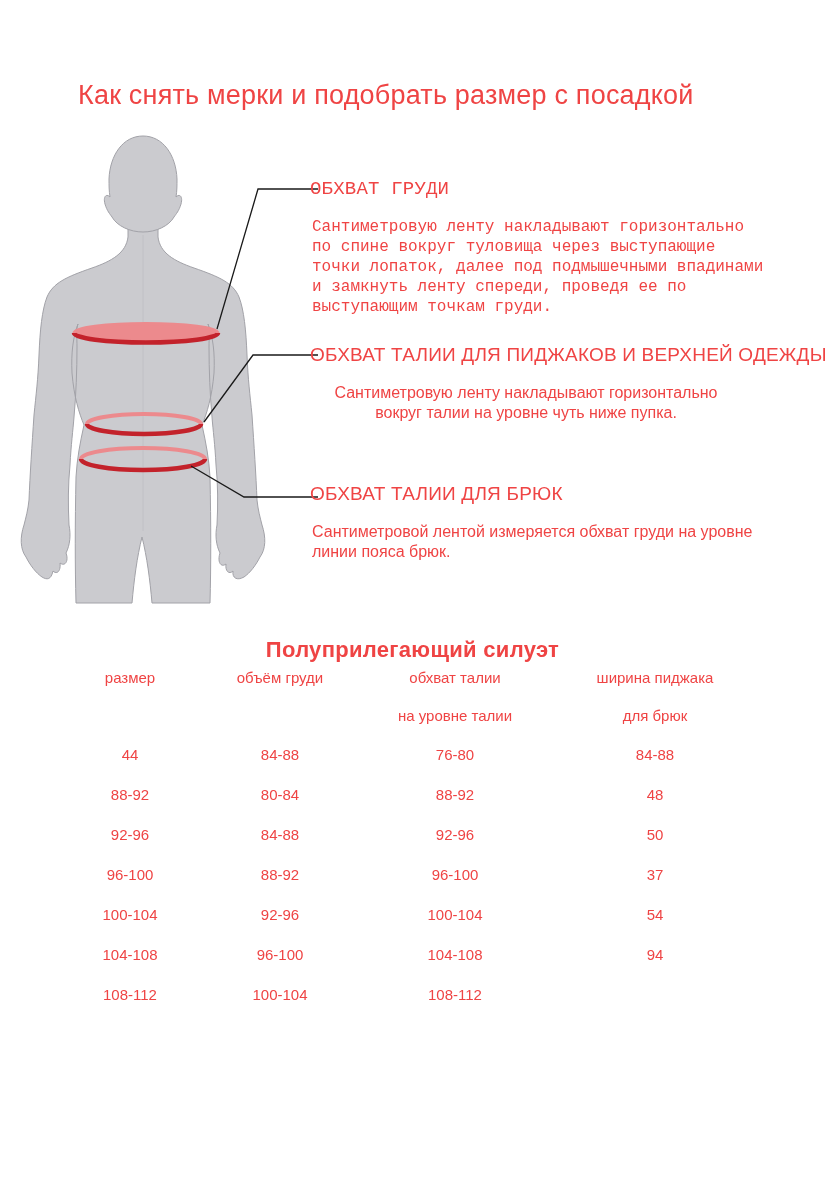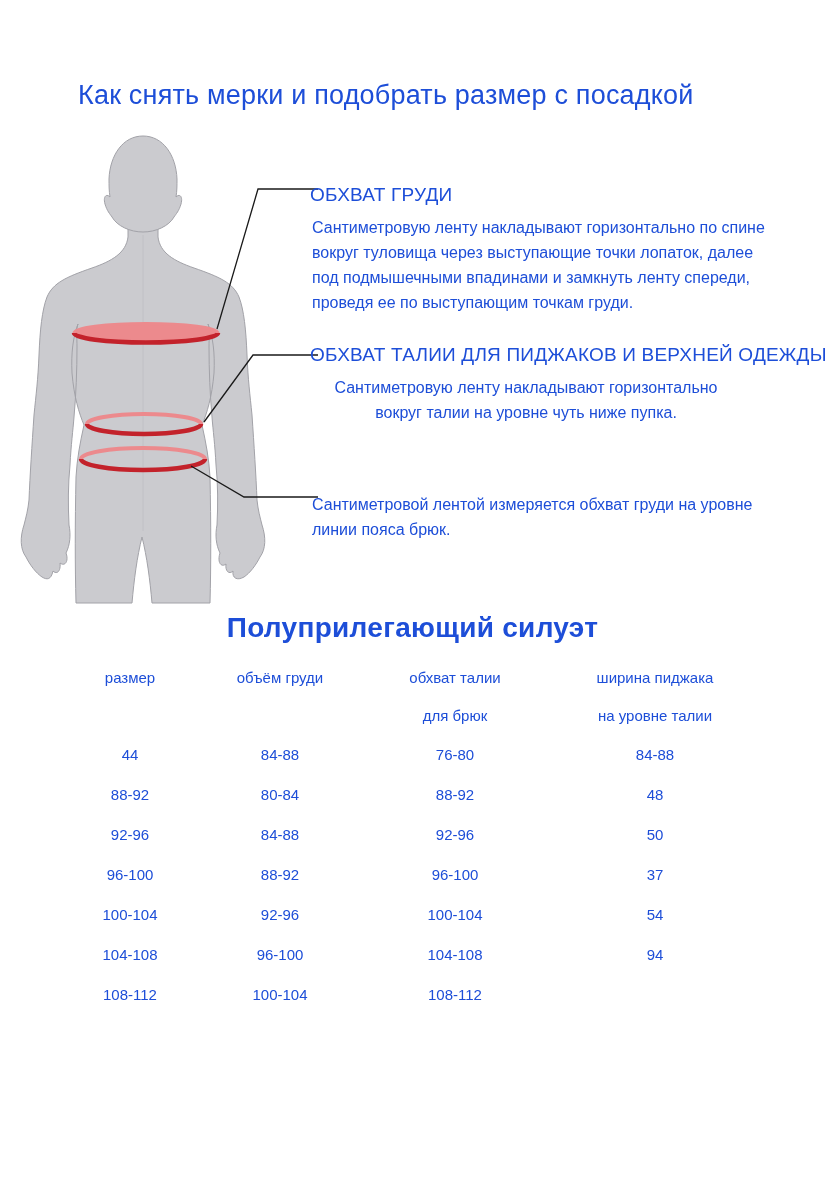--- a/index.html
+++ b/index.html
@@ -1,37 +1,37 @@
 <!DOCTYPE html>
 <html style="--silhouette-fill: #cbcbcf; --silhouette-stroke: #a2a2a8; --band-light: #ec8a8d; --band-dark: #c3222b; --leader-line: #1a1a1a;"><head>
 <meta charset="utf-8">
 <style>
   html,body { margin:0; padding:0; background:#fff; }
   .page {
     position:relative; width:825px; height:1200px; background:#fff;
-    font-family:"Liberation Sans", sans-serif; color:#1d4ed8; overflow:hidden;
+    font-family:"Liberation Sans", sans-serif; color:#ef4444; overflow:hidden;
   }
   .page-title {
     position:absolute; left:78px; top:80px;
     font-size:27px; font-weight:400; white-space:nowrap; letter-spacing:.2px;
   }
   .figure-wrap { position:absolute; left:20px; top:125px; width:300px; height:480px; }
   .measure-block { position:absolute; }
   .measure-title {
     font-size:19px; font-weight:400; white-space:nowrap; letter-spacing:.2px;
   }
   .measure-desc {
-    margin:9px 0 0 2px; font-size:16px; line-height:25px; font-weight:400;
-  }
-  .mb1 { left:310px; top:184px; width:460px; }
+    margin:17px 0 0 2px; font-size:16px; line-height:20px; font-weight:400;
+  }
+  .mb1 { left:310px; top:178px; width:460px;font-family:Liberation Mono, monospace; }
   .mb2 { left:310px; top:344px; width:430px;text-align:center; }
   .mb3 { left:310px; top:483px; width:480px; }
   .table-title {
-    position:absolute; left:0; top:612px; width:825px; text-align:center;
-    font-size:28px; font-weight:700; letter-spacing:.3px;
+    position:absolute; left:0; top:637px; width:825px; text-align:center;
+    font-size:22px; font-weight:700; letter-spacing:.3px;
   }
   .size-table {
     position:absolute; left:70px; top:658px; width:700px;
     display:grid; grid-template-columns:120px 180px 170px 230px;
     grid-template-rows:38px 38px repeat(7, 40px);
   }
   .size-table span {
     display:flex; align-items:center; justify-content:center;
     font-size:15px; font-weight:400; white-space:nowrap;
   }
@@ -140,36 +140,37 @@
     <div class="measure-title">ОБХВАТ ГРУДИ</div>
     <p class="measure-desc">Сантиметровую ленту накладывают горизонтально по спине вокруг туловища через выступающие точки лопаток, далее под подмышечными впадинами и замкнуть ленту спереди, проведя ее по выступающим точкам груди.</p>
   </div>
 
   <div class="measure-block mb2">
     <div class="measure-title">ОБХВАТ ТАЛИИ ДЛЯ ПИДЖАКОВ И ВЕРХНЕЙ ОДЕЖДЫ</div>
     <p class="measure-desc">Сантиметровую ленту накладывают горизонтально вокруг талии на уровне чуть ниже пупка.</p>
   </div>
 
   <div class="measure-block mb3">
+    <div class="measure-title">ОБХВАТ ТАЛИИ ДЛЯ БРЮК</div>
     <p class="measure-desc">Сантиметровой лентой измеряется обхват груди на уровне линии пояса брюк.</p>
   </div>
 
   <div class="table-title">Полуприлегающий силуэт</div>
 
   <div class="size-table">
 
     <span>размер</span>
     <span>объём груди</span>
     <span>обхват талии</span>
     <span>ширина пиджака</span>
 
     <span></span>
     <span></span>
+    <span>на уровне талии</span>
     <span>для брюк</span>
-    <span>на уровне талии</span>
 
     <span>44</span>
     <span>84-88</span>
     <span>76-80</span>
     <span>84-88</span>
 
     <span>88-92</span>
     <span>80-84</span>
     <span>88-92</span>
 

